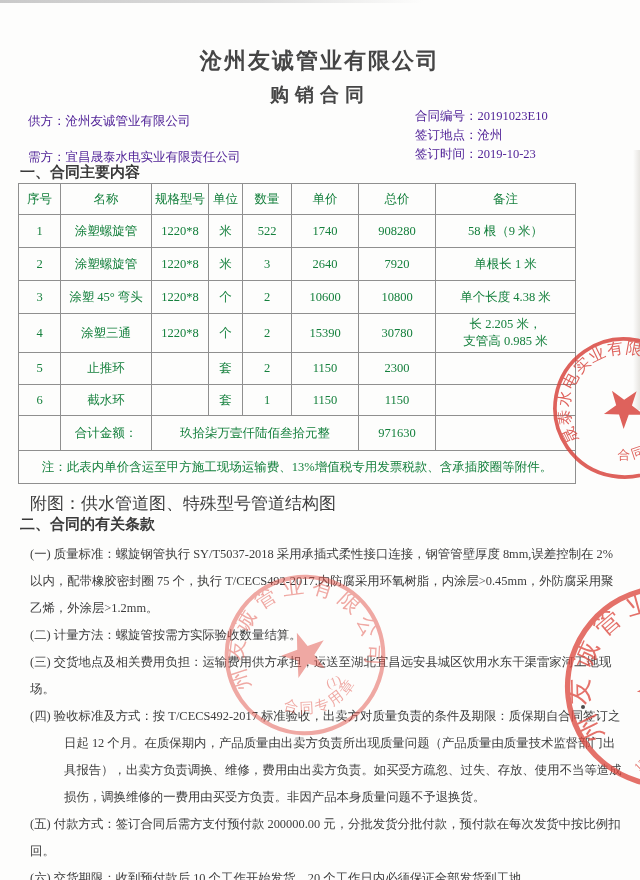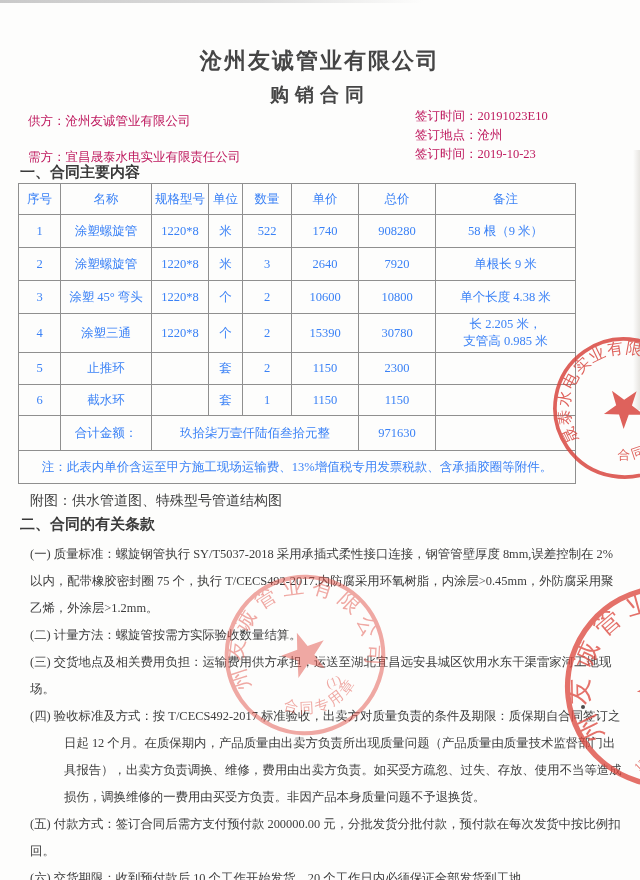--- a/index.html
+++ b/index.html
@@ -26,42 +26,42 @@
   }
   .abs { position:absolute; }
   .title {
     top:46px; left:0; width:640px; text-align:center;
     font-size:22px; letter-spacing:2px; font-weight:600; color:#454545;
   }
   .subtitle {
     top:82px; left:0; width:640px; text-align:center;
     font-size:19px; letter-spacing:6px; font-weight:700; color:#454545;
   }
-  .meta { font-size:12.5px; color:#be185d; }
+  .meta { font-size:12.5px; color:#4c1d95; }
   .sec-heading { font-size:15px; color:#3a3a3a; font-weight:600; }
 
   table.items {
     position:absolute; left:18px; top:183px;
     border-collapse:collapse; table-layout:fixed; width:557px;
-    font-size:12.5px; color:#3b82f6;
+    font-size:12.5px; color:#15803d;
   }
   table.items th, table.items td {
     border:1px solid #8f8f8f; text-align:center; vertical-align:middle;
     padding:1px 3px; font-weight:normal; white-space:pre-line; overflow:hidden;
   }
   tr.h-head  { height:31px; }
   tr.h-r1, tr.h-r2, tr.h-r3 { height:33px; }
   tr.h-r4 { height:39px; }
   tr.h-r5 { height:32px; }
   tr.h-r6 { height:31px; }
   tr.h-total { height:35px; }
   tr.h-note { height:33px; }
   td.note-cell { text-align:left; padding-left:5px; }
 
-  .attachment { left:30px; top:492px; font-size:14px; }
+  .attachment { left:30px; top:492px; font-size:17px; }
   .terms { left:30px; top:541px; width:592px; font-size:12.4px; line-height:27px; color:#3d3d3d; }
   .terms p { margin:0; }
   .terms p.hang { padding-left:34px; text-indent:-34px; }
 
   .stamp { position:absolute; pointer-events:none; }
   .stamp svg { display:block; }
   .stamp-buyer  { left:549px; top:333px; width:150px; height:150px; color:#d8413a; opacity:.82; transform:rotate(-35deg); }
   .stamp-sup-c  { left:220px; top:570px; width:170px; height:170px; color:#e2564c; opacity:.5;  transform:rotate(-20deg); }
   .stamp-sup-r  { left:559px; top:579px; width:215px; height:215px; color:#dd4a41; opacity:.78; transform:rotate(-28deg); }
   .speck { left:581px; top:705px; width:4px; height:4px; border-radius:50%; background:#4c4c4c; }
@@ -72,21 +72,21 @@
 <div class="page">
 
   <div class="scan-top-edge"></div>
   <div class="scan-right-edge"></div>
 
   <div class="abs title">沧州友诚管业有限公司</div>
   <div class="abs subtitle">购销合同</div>
 
   <div class="abs meta" style="left:28px; top:113px;">供方：沧州友诚管业有限公司</div>
   <div class="abs meta" style="left:28px; top:149px;">需方：宜昌晟泰水电实业有限责任公司</div>
-  <div class="abs meta" style="left:415px; top:108px;">签订时间：20191023E10</div>
+  <div class="abs meta" style="left:415px; top:108px;">合同编号：20191023E10</div>
   <div class="abs meta" style="left:415px; top:127px;">签订地点：沧州</div>
   <div class="abs meta" style="left:415px; top:146px;">签订时间：2019-10-23</div>
 
   <div class="abs sec-heading" style="left:20px; top:163px;">一、合同主要内容</div>
 
   <table class="items">
     <colgroup>
       <col style="width:42px">
         <col style="width:91px">
         <col style="width:57px">
@@ -118,21 +118,21 @@
       <td>58 根（9 米）</td>
     </tr>
     <tr class="h-r2">
       <td>2</td>
       <td>涂塑螺旋管</td>
       <td>1220*8</td>
       <td>米</td>
       <td>3</td>
       <td>2640</td>
       <td>7920</td>
-      <td>单根长 9 米</td>
+      <td>单根长 1 米</td>
     </tr>
     <tr class="h-r3">
       <td>3</td>
       <td>涂塑 45° 弯头</td>
       <td>1220*8</td>
       <td>个</td>
       <td>2</td>
       <td>10600</td>
       <td>10800</td>
       <td>单个长度 4.38 米</td>

